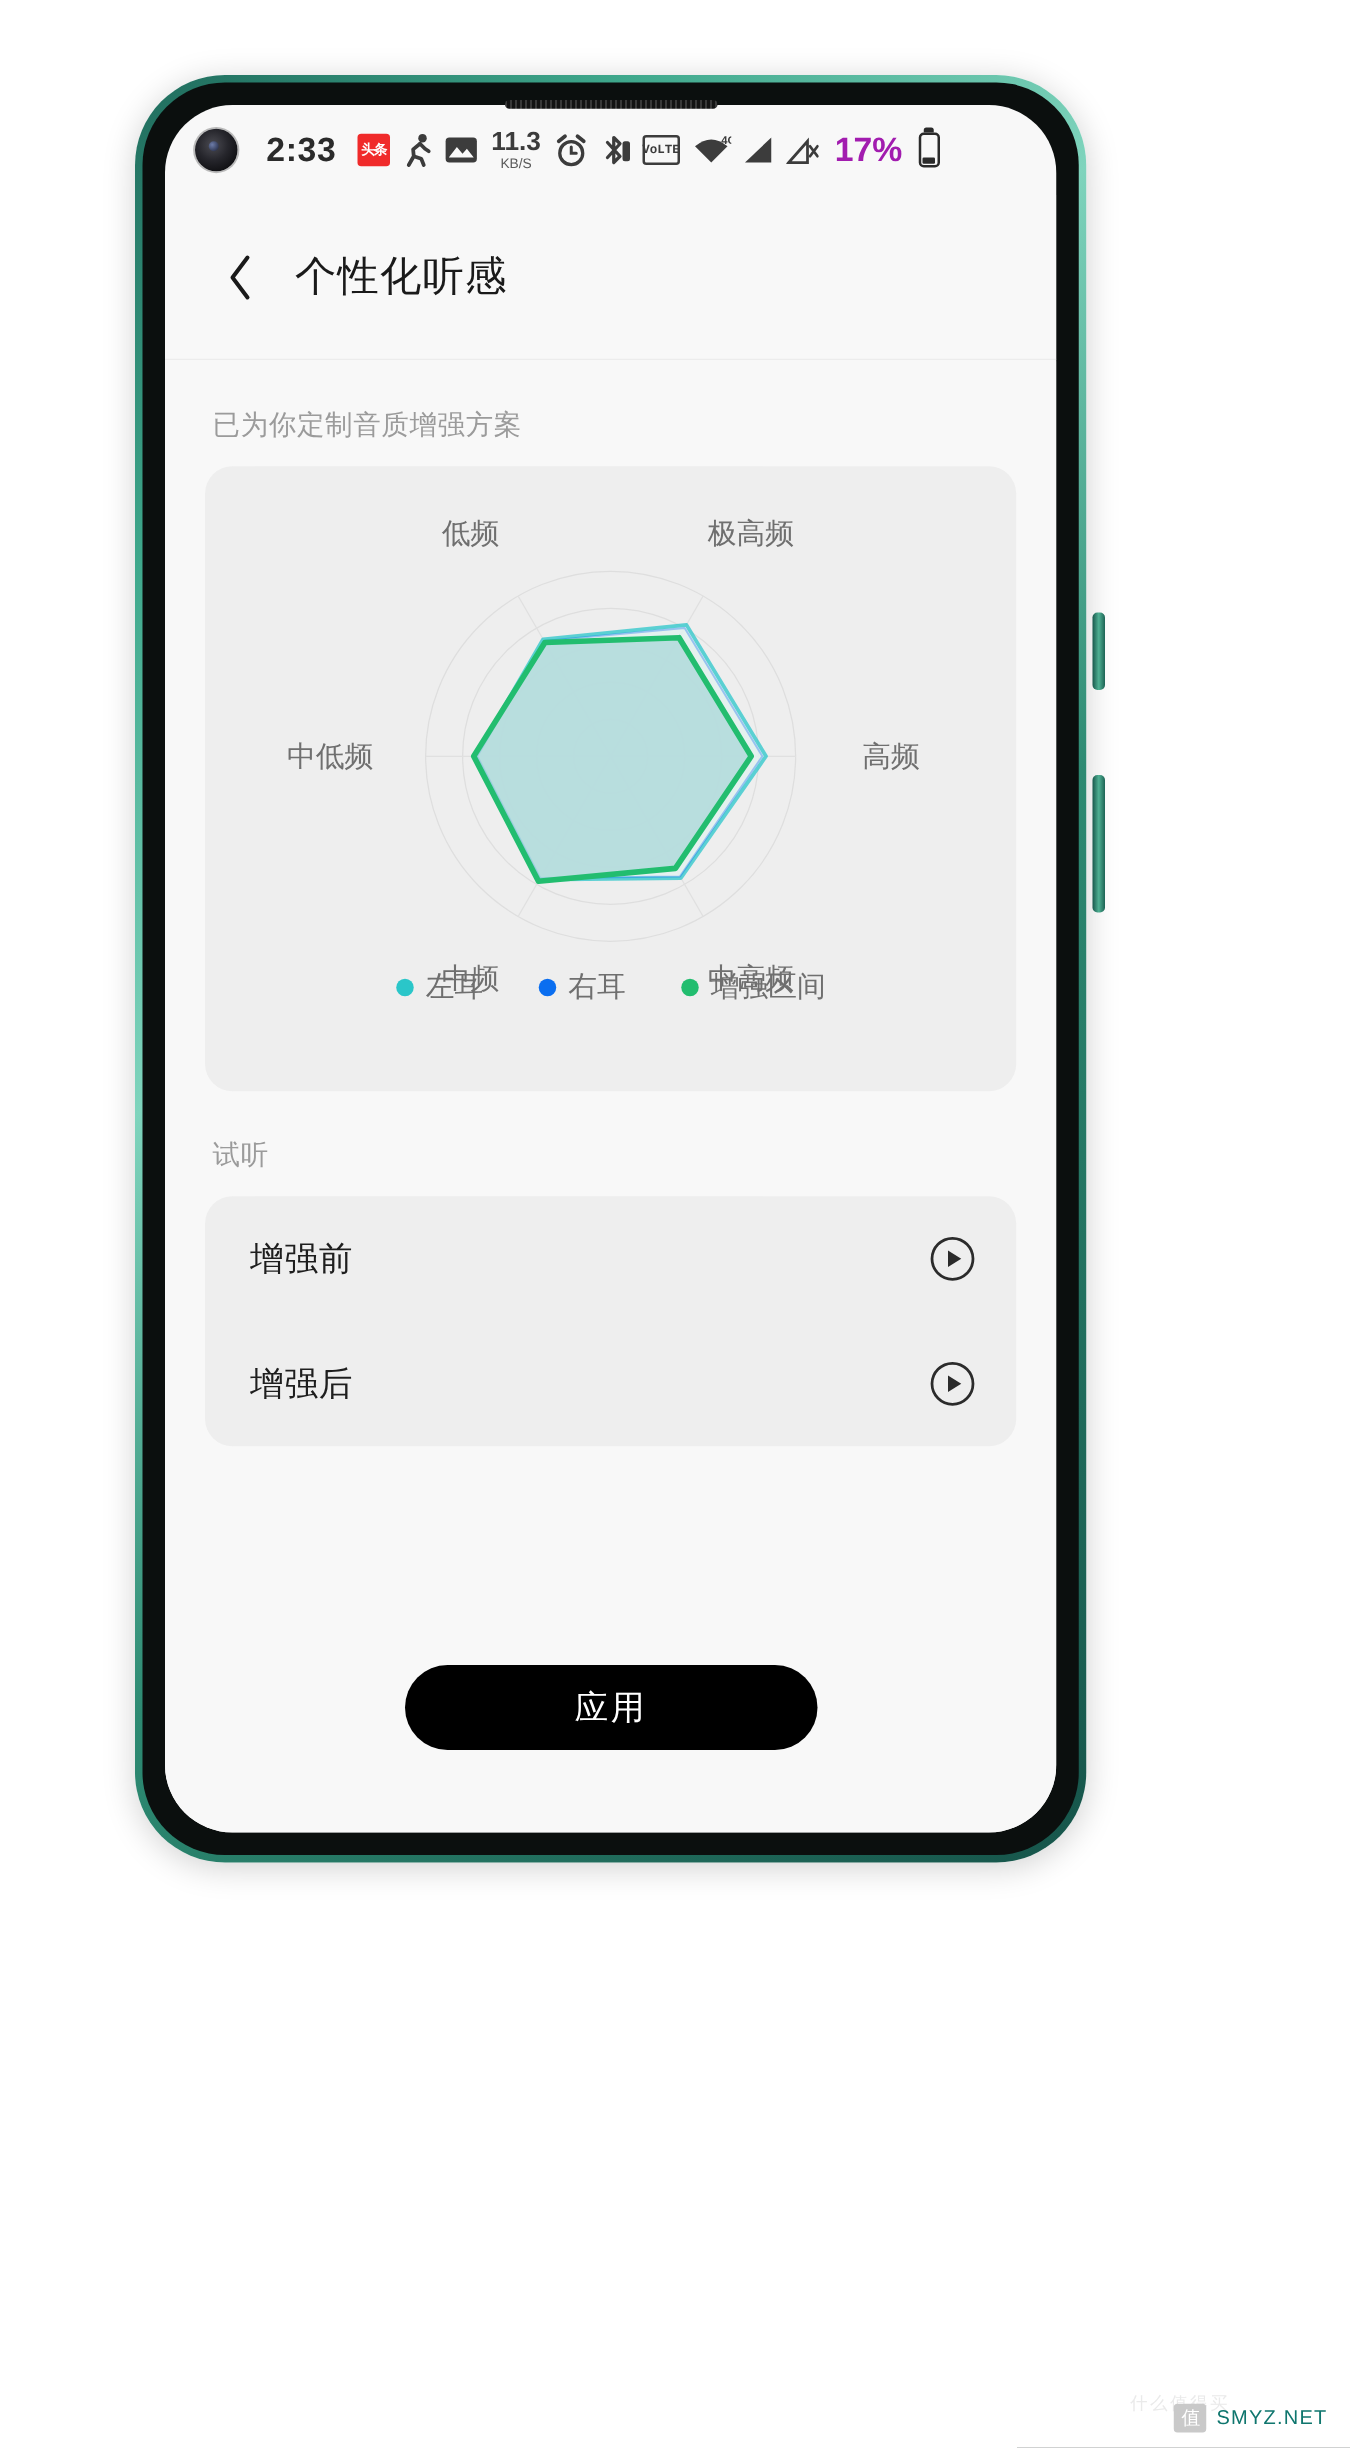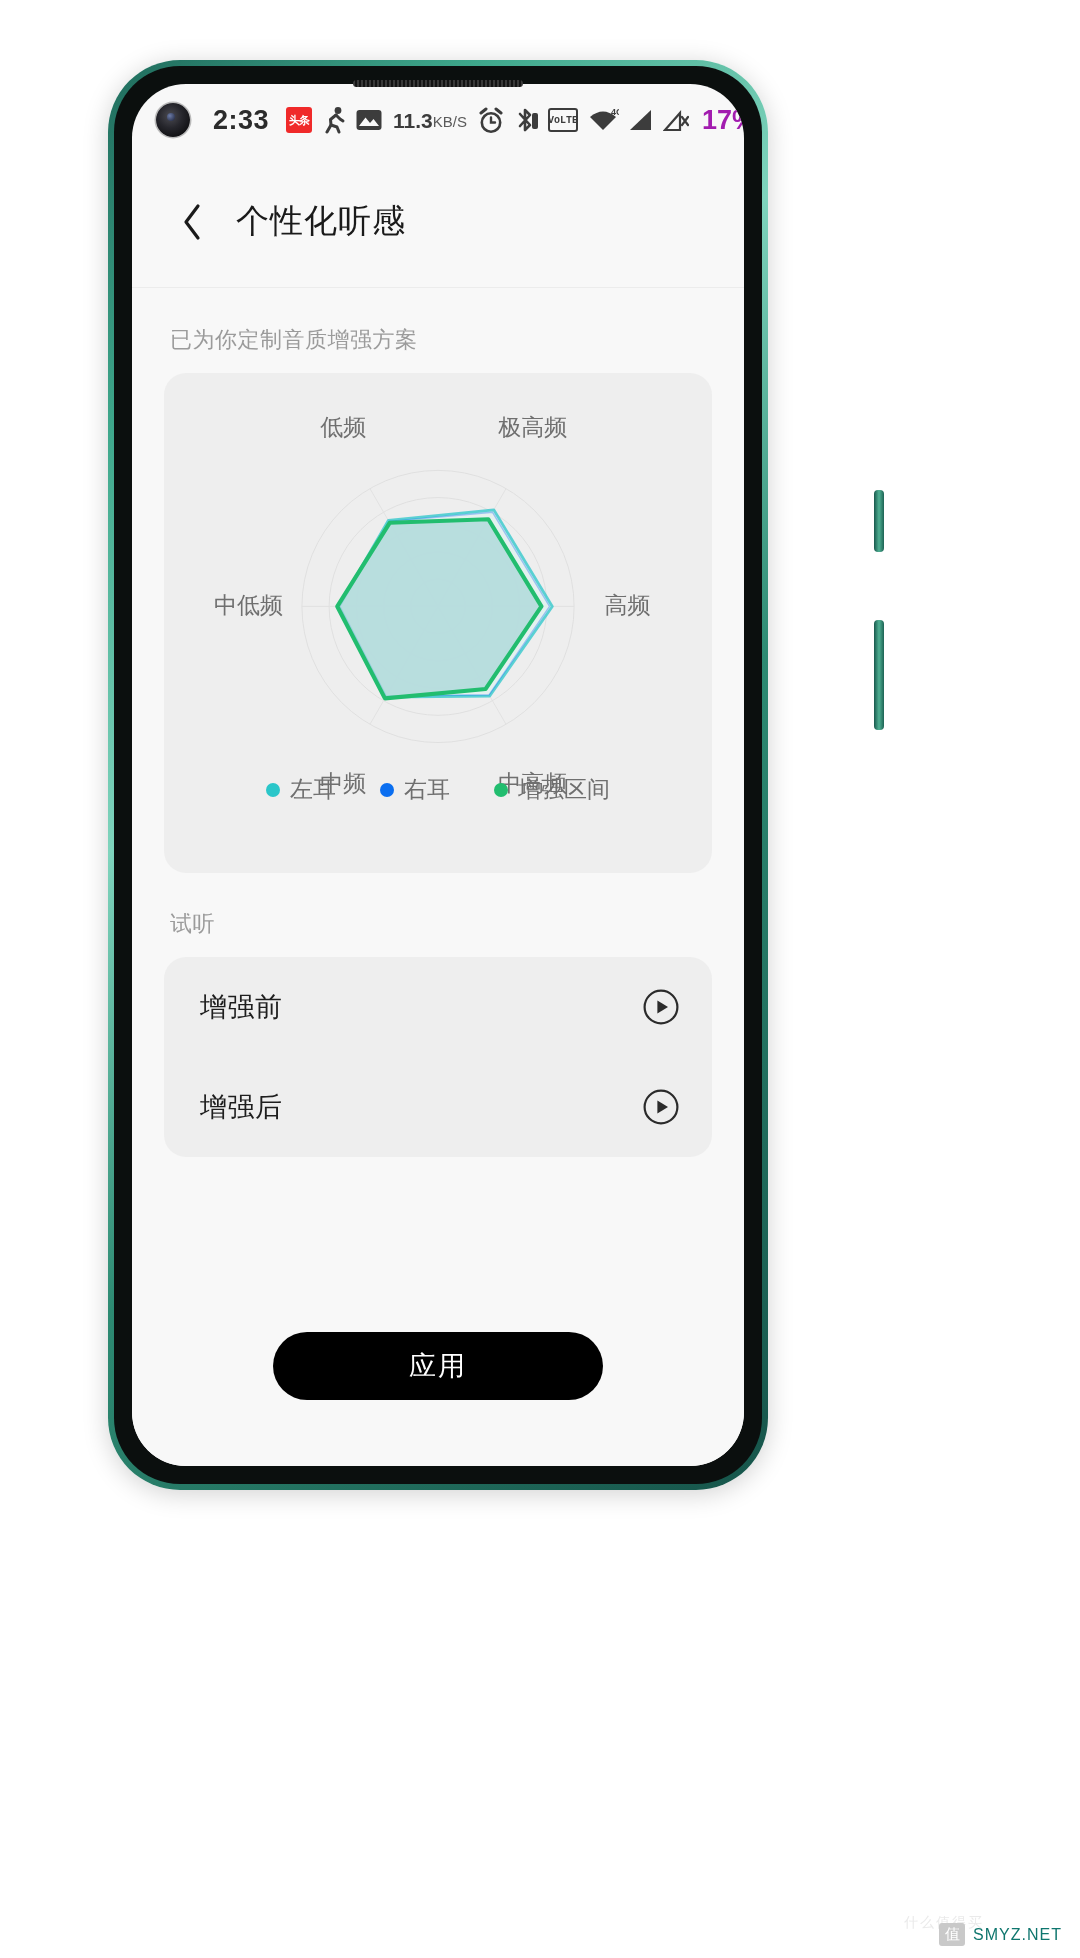--- a/index.html
+++ b/index.html
@@ -17,21 +17,21 @@
     position: relative;
     width: 1080px;
     height: 1958px;
     background: #ffffff;
   }
 
   #phone-frame {
     position: absolute;
     left: 108px;
     top: 60px;
-    width: 660px;
+    width: 761px;
     height: 1430px;
     border-radius: 72px;
     background: linear-gradient(135deg, #1f6b5c 0%, #3fa88c 18%, #7fd4bd 38%, #2d8a72 60%, #16544a 100%);
     box-shadow: 0 4px 26px rgba(0,0,0,0.18);
   }
 
   
   .side-btn {
     position: absolute;
     background: linear-gradient(90deg, #18584c, #4fb093, #1d6354);
@@ -114,27 +114,27 @@
     line-height: 12px;
     font-weight: 700;
     display: flex;
     align-items: center;
     justify-content: center;
     text-align: center;
     letter-spacing: -1px;
   }
   #net-speed {
     display: flex;
-    flex-direction: row;
+    flex-direction: column;
     align-items: center;
     line-height: 1;
     margin: 0 2px;
   }
   #net-speed .v { font-size: 21px; font-weight: 600; color:#3c3c3c; }
-  #net-speed .u { font-size: 15px; color:#5a5a5a; margin-top: 2px; }
+  #net-speed .u { font-size: 11px; color:#5a5a5a; margin-top: 2px; }
   #icon-volte {
     width: 30px; height: 24px;
     border: 2px solid #3c3c3c;
     border-radius: 3px;
     font-size: 10px;
     font-weight: 700;
     color: #3c3c3c;
     display:flex; align-items:center; justify-content:center;
     line-height: 9px;
     text-align:center;

